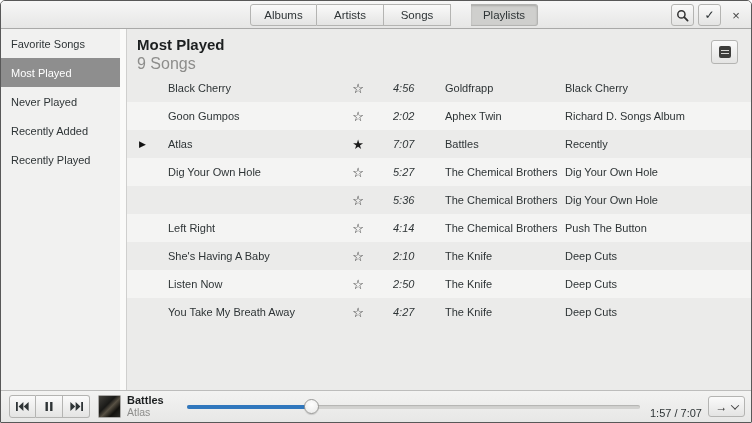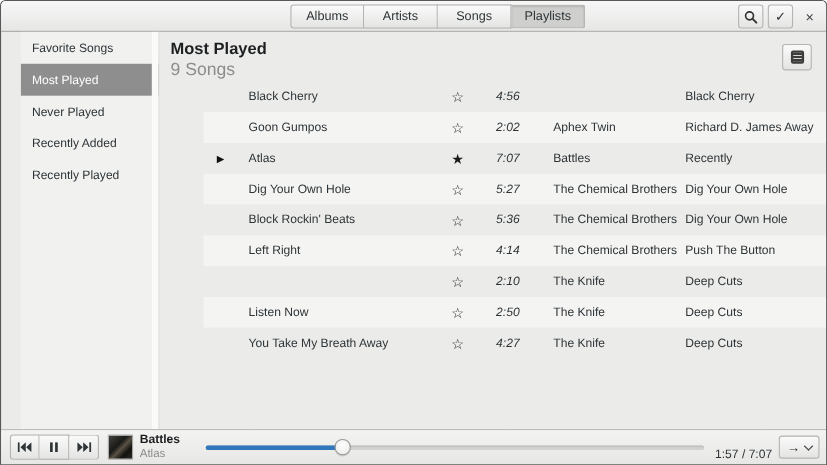--- a/index.html
+++ b/index.html
@@ -13,30 +13,30 @@
   }
 
   
   .headerbar {
     position:absolute; top:0; left:0; right:0; height:28px;
     background:linear-gradient(#f7f7f7,#e6e6e5);
     border-bottom:1px solid #a9a9a8;
     display:flex; align-items:center;
   }
   .tab-group {
-    position:absolute; left:242px; top:3px; height:22px; display:flex;padding-left:21px;
+    position:absolute; left:228px; top:3px; height:22px; display:flex;padding-left:21px;
   }
   .tab {
     width:67px; height:22px; font-size:11.5px; color:#2e3436;
     background:linear-gradient(#fafafa,#e4e4e3);
     border:1px solid #b4b4b2; border-left:none;
     display:flex; align-items:center; justify-content:center; cursor:default;
   }
   .tab:first-child { border-left:1px solid #b4b4b2; border-radius:3px 0 0 3px; }
-  .tab:last-child { border-radius:0 3px 3px 0; }
+  .tab:last-child { border-radius:0 3px 3px 0;margin-left:20px; }
   .tab.active {
     background:#cfcfcd;
     box-shadow:inset 0 1px 2px rgba(0,0,0,.18);
   }
   .hdr-right {
     position:absolute; right:6px; top:3px; height:22px;
     display:flex; align-items:center; gap:4px;
   }
   .icon-btn {
     width:23px; height:22px; border:1px solid #b4b4b2; border-radius:3px;
@@ -44,21 +44,21 @@
     display:flex; align-items:center; justify-content:center;
     font-size:12px; color:#2e3436;
   }
   .close-btn {
     width:18px; height:22px; border:none; background:none;
     display:flex; align-items:center; justify-content:center;
     font-size:13px; color:#444; margin-left:2px;
   }
 
   
-  .body { position:absolute; top:28px; left:0; right:0; bottom:32px; display:flex;padding-left:18px; }
+  .body { position:absolute; top:28px; left:0; right:0; bottom:32px; display:flex; }
 
   .sidebar {
     width:126px; background:#f1f1f0; border-right:1px solid #cfcfce;
     position:relative; flex:none;
   }
   .sidebar::after { 
     content:""; position:absolute; top:0; right:0; width:6px; height:100%;
     background:#fafaf9;
   }
   .side-item {
@@ -78,21 +78,21 @@
     display:flex; align-items:center; justify-content:center;
   }
   .menu-glyph {
     width:12px; height:12px; border-radius:2px; background:#3d3d3b;
     background-image:repeating-linear-gradient(#3d3d3b 0 2px, #d8d8d6 2px 3px);
     background-clip:padding-box; border:2px solid #3d3d3b;
   }
 
   
   .song-list { position:absolute; top:45px; left:0; right:0; }
-  .song-row { position:relative; height:28px; font-size:11px;margin-left:40px; }
+  .song-row { position:relative; height:28px; font-size:11px; }
   .song-row:nth-child(even) { background:#f4f4f3; }
   .song-row:nth-child(odd)  { background:#ebebea; }
   .col { position:absolute; top:0; height:28px; display:flex; align-items:center; white-space:nowrap; }
   .c-play   { left:12px;  width:16px; font-size:9px; color:#111; }
   .c-title  { left:41px; }
   .c-star   { left:220px; width:22px; justify-content:center; font-size:13px; color:#1a1a1a; }
   .c-dur    { left:266px;font-style:italic; }
   .c-artist { left:318px; }
   .c-album  { left:438px; }
 
@@ -193,30 +193,31 @@
         </div>
       </div>
 
       <div class="song-list">
 
           <div class="song-row">
             <span class="col c-play"></span>
             <span class="col c-title">Black Cherry</span>
             <span class="col c-star">☆</span>
             <span class="col c-dur">4:56</span>
+            <span class="col c-artist">Goldfrapp</span>
             <span class="col c-album">Black Cherry</span>
           </div>
 
           <div class="song-row">
             <span class="col c-play"></span>
             <span class="col c-title">Goon Gumpos</span>
             <span class="col c-star">☆</span>
             <span class="col c-dur">2:02</span>
             <span class="col c-artist">Aphex Twin</span>
-            <span class="col c-album">Richard D. James Away</span>
+            <span class="col c-album">Richard D. Songs Album</span>
           </div>
 
           <div class="song-row">
             <span class="col c-play">▶</span>
             <span class="col c-title">Atlas</span>
             <span class="col c-star">★</span>
             <span class="col c-dur">7:07</span>
             <span class="col c-artist">Battles</span>
             <span class="col c-album">Recently</span>
           </div>
@@ -225,38 +226,38 @@
             <span class="col c-play"></span>
             <span class="col c-title">Dig Your Own Hole</span>
             <span class="col c-star">☆</span>
             <span class="col c-dur">5:27</span>
             <span class="col c-artist">The Chemical Brothers</span>
             <span class="col c-album">Dig Your Own Hole</span>
           </div>
 
           <div class="song-row">
             <span class="col c-play"></span>
-            <span class="col c-title">Block Rockin' Beats</span>
             <span class="col c-star">☆</span>
             <span class="col c-dur">5:36</span>
             <span class="col c-artist">The Chemical Brothers</span>
             <span class="col c-album">Dig Your Own Hole</span>
           </div>
 
           <div class="song-row">
             <span class="col c-play"></span>
             <span class="col c-title">Left Right</span>
             <span class="col c-star">☆</span>
             <span class="col c-dur">4:14</span>
             <span class="col c-artist">The Chemical Brothers</span>
             <span class="col c-album">Push The Button</span>
           </div>
 
           <div class="song-row">
             <span class="col c-play"></span>
+            <span class="col c-title">She's Having A Baby</span>
             <span class="col c-star">☆</span>
             <span class="col c-dur">2:10</span>
             <span class="col c-artist">The Knife</span>
             <span class="col c-album">Deep Cuts</span>
           </div>
 
           <div class="song-row">
             <span class="col c-play"></span>
             <span class="col c-title">Listen Now</span>
             <span class="col c-star">☆</span>

